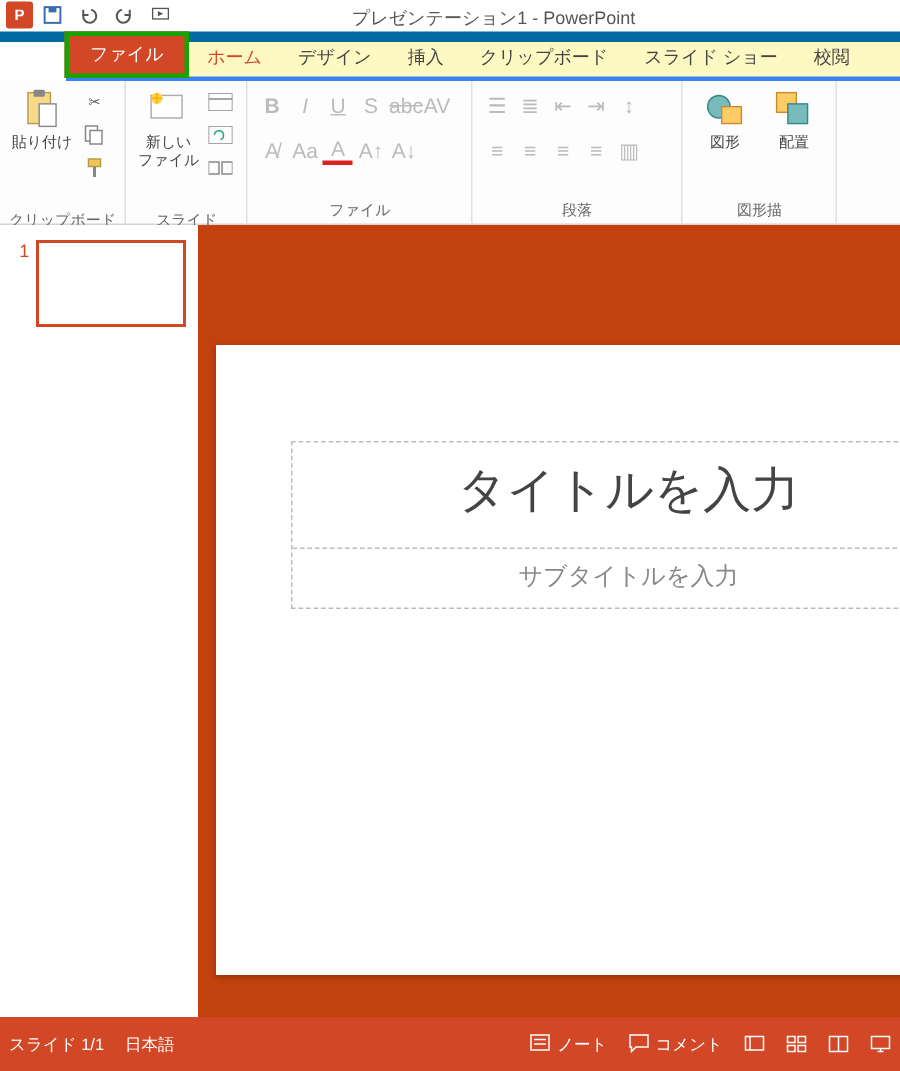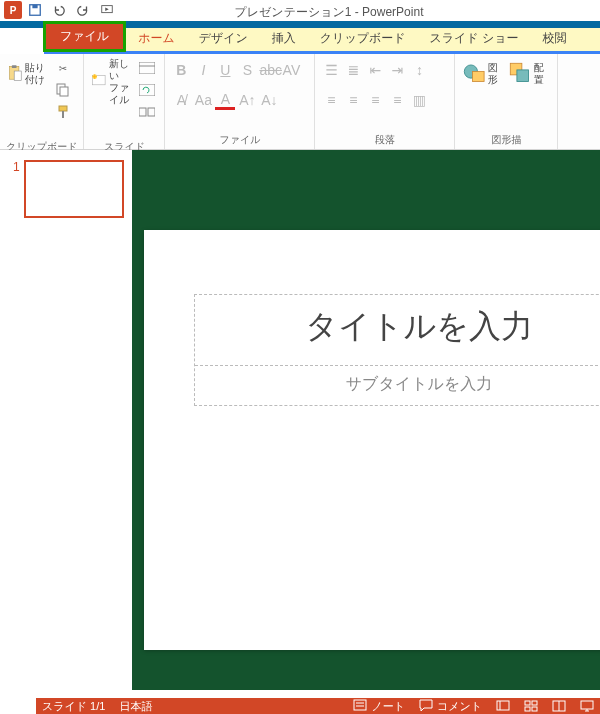--- a/index.html
+++ b/index.html
@@ -17,43 +17,43 @@
   .ribbon-tabs { height: 26px; background: #fef9c3; display: flex; align-items: flex-end; border-bottom: 3px solid #3b82f6; margin-left: 44px; }
   .file-tab { background: #d24726; color: #fff; padding: 4px 14px; font-size: 12px; border: 3px solid #17a300; margin: -3px 0 -1px -1px; position: relative; }
   .tab { padding: 4px 12px; font-size: 12px; color: #444; cursor: pointer; }
   .tab.active { color: #d24726; }
 
   
   .ribbon { height: 96px; background: #fdfdfd; border-bottom: 1px solid #d4d4d4; display: flex; }
   .group { border-right: 1px solid #e0e0e0; padding: 4px 6px 2px; display: flex; flex-direction: column; justify-content: space-between; }
   .group-label { font-size: 10px; text-align: center; color: #666; padding-top: 2px; margin-top: 16px; }
   .group-content { display: flex; align-items: flex-start; flex: 1; gap: 2px; }
-  .big-btn { display: flex; flex-direction: row; align-items: center; justify-content: flex-start; width: 44px; font-size: 10px; text-align: left; line-height: 1.2; color: #444; }
+  .big-btn { display: flex; flex-direction: column; align-items: center; justify-content: flex-start; width: 44px; font-size: 10px; text-align: center; line-height: 1.2; color: #444; }
   .big-icon { width: 30px; height: 30px; margin-bottom: 2px; display: flex; align-items: center; justify-content: center; }
   .small-col { display: flex; flex-direction: column; gap: 2px; justify-content: center; }
   .small-btn { width: 22px; height: 20px; display: flex; align-items: center; justify-content: center; color: #666; font-size: 10px; }
   .font-row { display:flex; align-items:center; gap:2px; height: 24px;}
   .sym { font-size: 14px; color: #666; width: 20px; text-align: center; }
   .sym.dim { color: #bbb; }
 
   
   .workarea { display: flex; height: 540px; background: #fff; }
   .thumb-pane { width: 132px; background: #fff; padding: 10px 8px; }
   .thumb-row { display: flex; align-items: flex-start; gap: 4px; }
   .thumb-num { font-size: 12px; color: #d24726; width: 12px; text-align: right; }
   .thumb { width: 104px; height: 58px; border: 2px solid #d24726; background: #fff; }
-  .slide-canvas { flex: 1; background: #14532d; padding: 80px 0 4px 12px; position: relative; overflow: hidden; }
+  .slide-canvas { flex: 1; background: #c2410c; padding: 80px 0 4px 12px; position: relative; overflow: hidden; }
   .slide { width: 520px; height: 420px; background: #fff; box-shadow: 0 1px 4px rgba(0,0,0,0.25); padding: 64px 20px 20px 50px; position: relative; }
   .title-box, .sub-box { border: 1px dashed #bbb; padding: 10px 14px; text-align: center; }
   .title-box { font-size: 32px; color: #444; margin-bottom: 6px; }
   .sub-box { font-size: 16px; color: #888; border:none; border-top:1px dashed #bbb; padding-top:8px;}
   .title-wrap { border: 1px dashed #bbb; }
 
   
-  .statusbar { position: absolute; bottom: 0; left: 0; right: 0; height: 16px; background: #d24726; color: #fff; display: flex; align-items: center; font-size: 11px; padding: 0 6px; gap: 14px; margin-left: 36px; }
+  .statusbar { position: absolute; bottom: 0; left: 0; right: 0; height: 36px; background: #d24726; color: #fff; display: flex; align-items: center; font-size: 11px; padding: 0 6px; gap: 14px; }
   .status-spacer { flex: 1; }
   .sb-item { display: flex; align-items: center; gap: 4px; }
   .sb-icon { width: 14px; height: 14px; }
 </style>
 </head>
 <body>
 
 <div class="titlebar">
   <div class="qat">
     <div class="app-icon">P</div>

